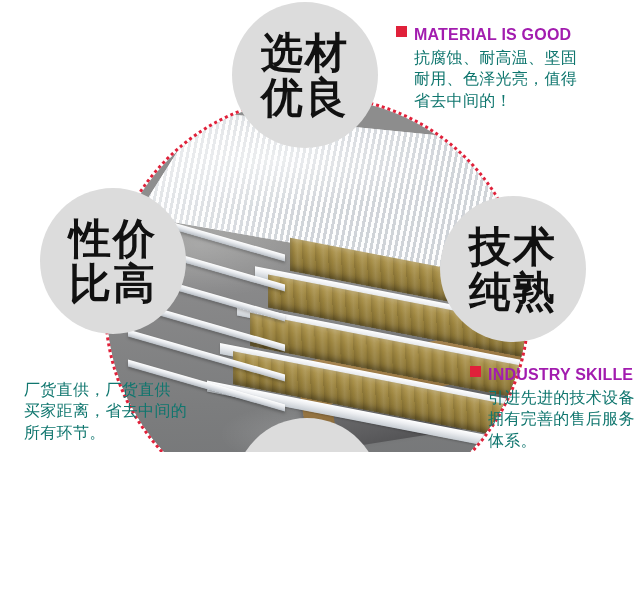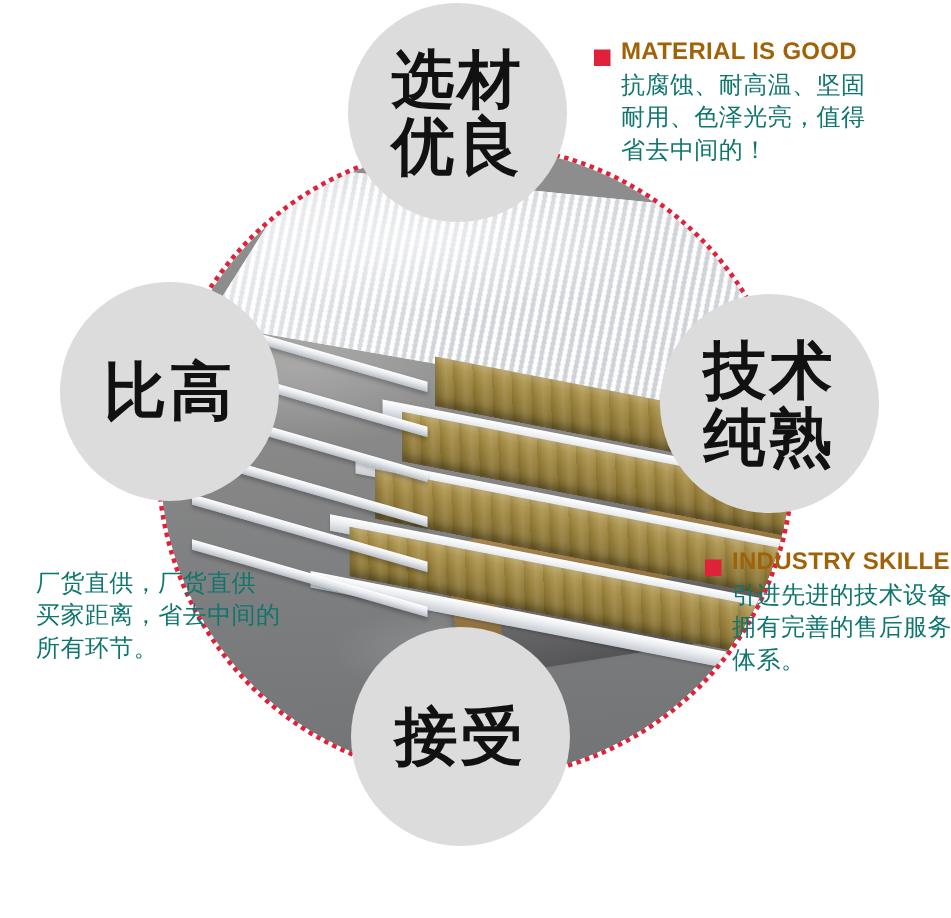--- a/index.html
+++ b/index.html
@@ -6,21 +6,21 @@
     margin: 0;
     padding: 0;
     background: #ffffff;
   }
   body {
     font-family: "Liberation Sans", "DejaVu Sans", sans-serif;
   }
   #poster {
     position: relative;
     width: 634px;
-    height: 612px;
+    height: 452px;
     background: #ffffff;
     overflow: hidden;
   }
 
   
   .photo-clip {
     position: absolute;
     left: 107px;
     top: 98px;
     width: 420px;
@@ -195,23 +195,23 @@
   .bubble-bottom {
     left: 234px; top: 418px;
     width: 146px; height: 146px;
     font-size: 42px;
   }
 
   
   .caption { position: absolute; }
   .cap-head {
     display: flex;
-    align-items: flex-end;
+    align-items: flex-start;
     gap: 7px;
-    color: #a16207;
+    color: #a21caf;
     font-size: 16px;
     font-weight: bold;
     letter-spacing: .2px;
     white-space: nowrap;
   }
   .cap-square {
     display: inline-block;
     width: 11px;
     height: 11px;
     background: #e0213a;
@@ -271,20 +271,21 @@
     </div>
   </div>
 
   <div class="ring"></div>
 
   <div class="bubble bubble-top">
     <span>选材</span>
     <span>优良</span>
   </div>
   <div class="bubble bubble-left">
+    <span>性价</span>
     <span>比高</span>
   </div>
   <div class="bubble bubble-right">
     <span>技术</span>
     <span>纯熟</span>
   </div>
   <div class="bubble bubble-bottom">
     <span>接受</span>
   </div>
 

